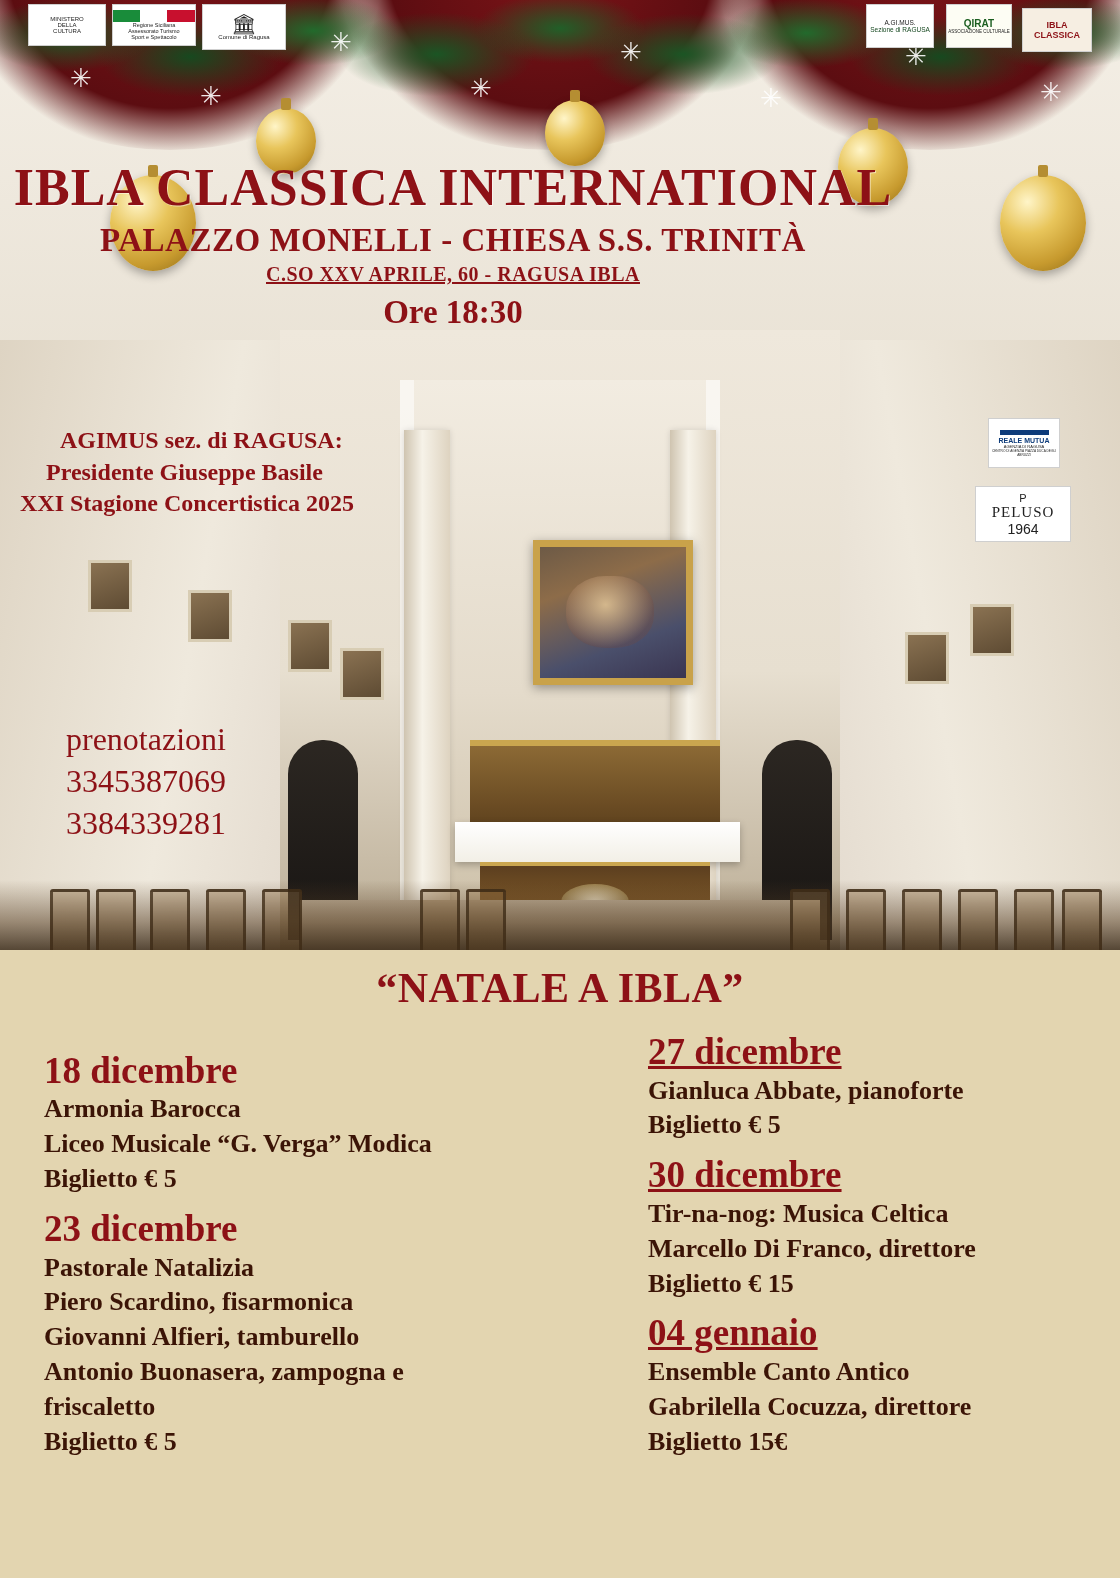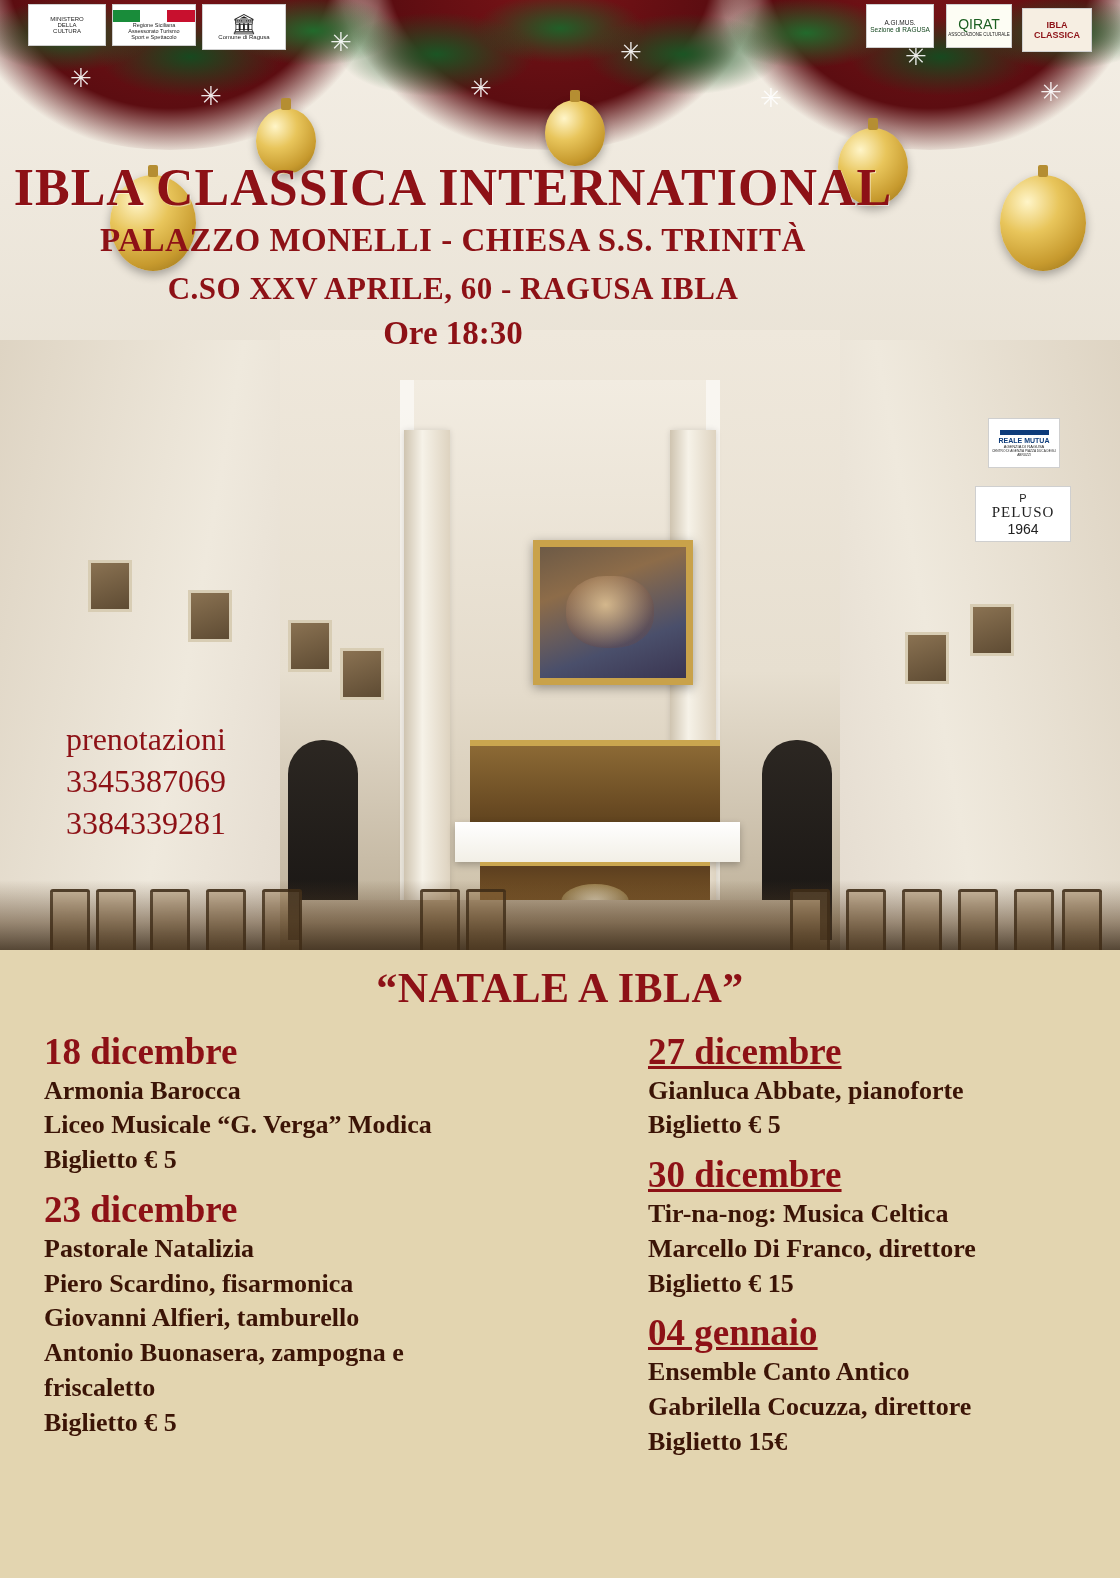--- a/index.html
+++ b/index.html
@@ -253,23 +253,24 @@
     letter-spacing: 1px;
     line-height: 1.08;
     text-shadow: 1px 1px 0 rgba(255,255,255,.5);
   }
   .title-2 {
     font-size: 33px;
     margin-top: 6px;
     letter-spacing: .5px;
   }
   .title-3 {
-    font-size: 31px;
-    margin-top: 12px;
+    font-size: 20px;
+    margin-top: 4px;
     letter-spacing: .5px;
+    text-decoration: underline;
   }
   .title-4 {
     font-size: 33px;
     margin-top: 8px;
   }
 
   
   .org-block {
     position: absolute;
     left: 20px; top: 425px;
@@ -301,20 +302,21 @@
     text-align: center;
     color: #8d1116;
     font-weight: bold;
     font-size: 42px;
     padding-top: 14px;
     letter-spacing: .5px;
   }
   .columns {
     display: flex;
     padding: 18px 0 0 0;
+    align-items: flex-end;
   }
   .col {
     width: 50%;
     box-sizing: border-box;
   }
   .col-left { padding-left: 44px; }
   .col-right { padding-left: 88px; }
   .event { margin-bottom: 10px; }
   .event .date {
     color: #8d1116;
@@ -417,21 +419,21 @@
     </div>
   </div>
   <div class="logo logo-agimus">
     <div>
       <span>A.GI.MUS.</span>
       <span style="color:#15471f">Sezione di RAGUSA</span>
     </div>
   </div>
   <div class="logo logo-qirat">
     <div>
-      <span style="color:#1b5e20;font-weight:normal;font-size:14px">QIRAT</span>
+      <span style="color:#1b5e20;font-weight:bold;font-size:10px">QIRAT</span>
       <span style="font-size:4.5px">ASSOCIAZIONE CULTURALE</span>
     </div>
   </div>
   <div class="logo logo-ibla">
     <div>
       <span style="color:#8d1116;font-weight:bold">IBLA</span>
       <span style="color:#8d1116;font-weight:bold">CLASSICA</span>
     </div>
   </div>
   <div class="logo logo-reale">
@@ -450,20 +452,25 @@
     </div>
   </div>
 
   <div class="headline">
     <div class="title-1">IBLA CLASSICA INTERNATIONAL</div>
     <div class="title-2">PALAZZO MONELLI - CHIESA S.S. TRINITÀ</div>
     <div class="title-3">C.SO XXV APRILE, 60 - RAGUSA IBLA</div>
     <div class="title-4">Ore 18:30</div>
   </div>
 
+  <div class="org-block">
+    <div>AGIMUS sez. di RAGUSA:</div>
+    <div>Presidente Giuseppe Basile</div>
+    <div>XXI Stagione Concertistica 2025</div>
+  </div>
 
   <div class="booking">
     <div>prenotazioni</div>
     <div>3345387069</div>
     <div>3384339281</div>
   </div>
 
   <div class="programme">
     <div class="prog-title">“NATALE A IBLA”</div>
 

